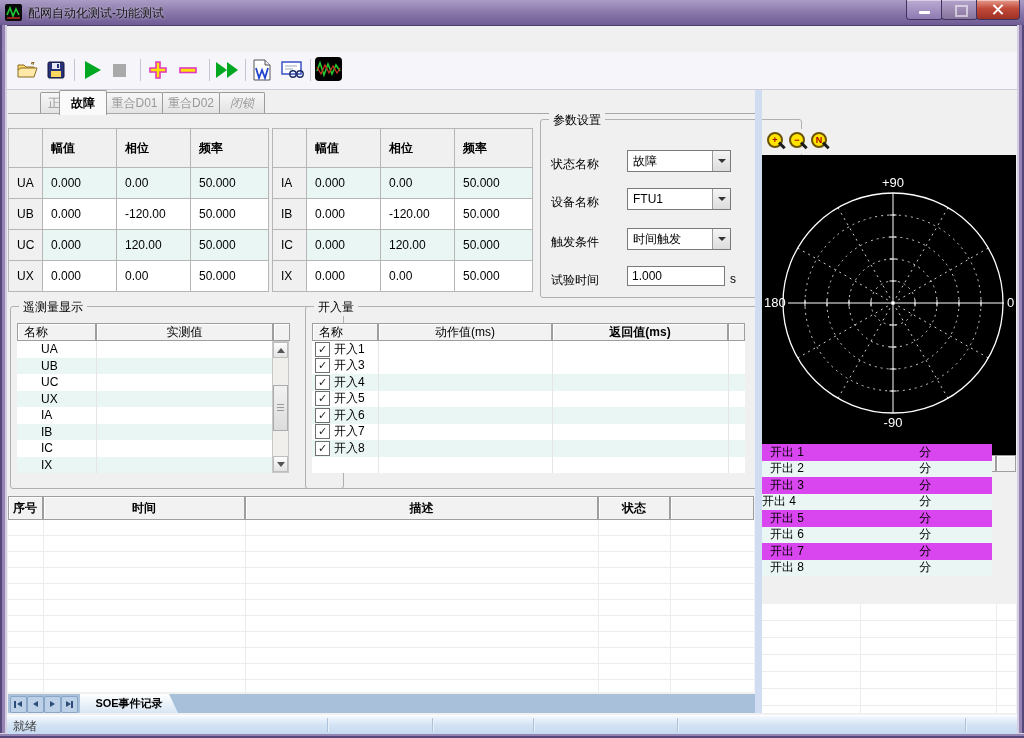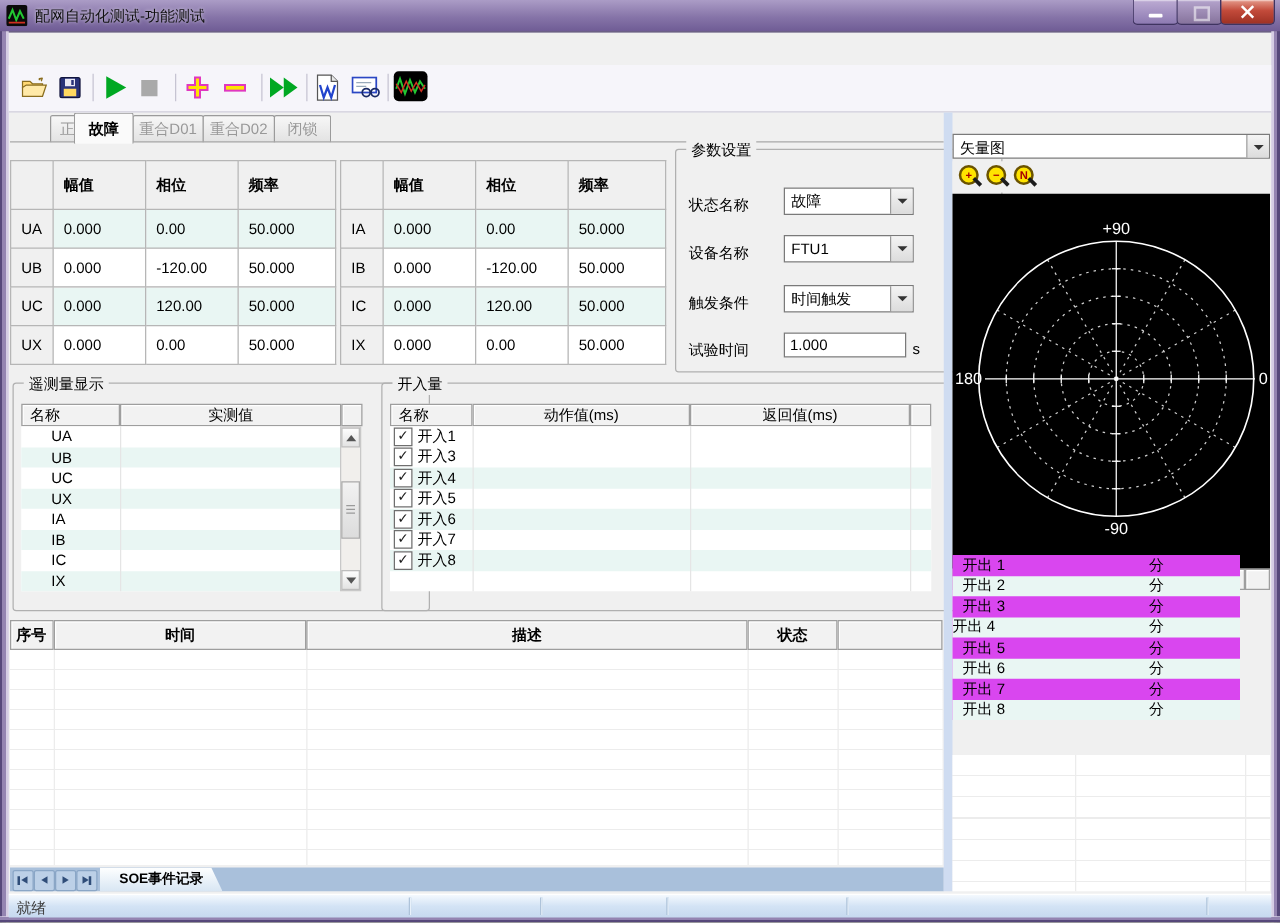--- a/index.html
+++ b/index.html
@@ -211,21 +211,21 @@
     <svg width="25" height="20" viewBox="0 0 25 20">
       <polyline points="1,12 4,4 8,16 12,5 16,15 20,6 24,12" fill="none" stroke="#22c832" stroke-width="1.6"></polyline>
       <polyline points="1,8 5,15 9,6 13,14 17,7 21,14 24,9" fill="none" stroke="#d03020" stroke-width="1.2"></polyline>
     </svg>
   </div>
 
   <div class="abs tab" style="left:8px;width:50px;margin-left:32px;">正常态</div>
   <div class="abs tab" id="tab-active" style="left:59px;width:46px;">故障</div>
   <div class="abs tab" style="left:106px;width:55px;">重合D01</div>
   <div class="abs tab" style="left:162px;width:56px;">重合D02</div>
-  <div class="abs tab" style="left:219px;width:44px;">闭锁</div>
+  <div class="abs tab" style="left:219px;width:44px;font-style:italic;">闭锁</div>
   <div class="abs" id="pageline"></div>
 
   <table class="abs grid" style="left:8px;top:128px;">
     <colgroup>
         <col style="width:34px">
         <col style="width:74px">
         <col style="width:74px">
         <col style="width:78px">
       </colgroup>
     <tbody>
@@ -360,21 +360,21 @@
     <div class="abs" id="tscroll" style="left:261px;top:34px;width:17px;height:132px;">
       <div class="sbtn" id="sb-up" style="top:0;"></div>
       <div id="sb-th"></div>
       <div class="sbtn" id="sb-dn" style="bottom:0;"></div>
     </div>
   </div>
 
   <div class="abs group" style="left:305px;top:306px;width:448px;height:181px;">
     <span class="legend">开入量</span>
     <div class="abs" style="left:6px;top:16px;width:433px;">
-      <span class="lh" style="width:66px;height:18px;line-height:16px;padding-left:6px;">名称</span><span class="lh" style="width:174px;height:18px;line-height:16px;text-align:center;">动作值(ms)</span><span class="lh" style="width:176px;height:18px;line-height:16px;text-align:center;">返回值(ms)</span><span class="lh" style="width:17px;height:18px;"></span>
+      <span class="lh" style="width:66px;height:18px;line-height:16px;padding-left:6px;">名称</span><span class="lh" style="width:174px;height:18px;line-height:16px;text-align:center;">动作值(ms)</span><span class="lh" style="width:176px;height:18px;line-height:16px;text-align:center;font-weight:bold;">返回值(ms)</span><span class="lh" style="width:17px;height:18px;"></span>
     </div>
     <div class="abs" style="left:6px;top:34px;width:433px;height:132px;background:#fff;">
       <div class="lrow" style="height:16.5px;">
           <span class="cbx"></span>
           <span>开入1</span>
         </div>
       <div class="lrow" style="height:16.5px;">
           <span class="cbx"></span>
           <span>开入3</span>
         </div>
@@ -437,24 +437,20 @@
     <span class="abs" style="left:6px;top:2px;color:#3c3c3c;">就绪</span>
     <span class="ssep" style="left:320px;"></span>
     <span class="ssep" style="left:425px;"></span>
     <span class="ssep" style="left:526px;"></span>
     <span class="ssep" style="left:670px;"></span>
     <span class="ssep" style="left:958px;"></span>
   </div>
 
   <div class="abs" id="splitter"></div>
 
-  <div class="abs combo" style="left:762px;top:107px;width:254px;box-sizing:border-box;">
-    <span>矢量图</span>
-    <span class="arrowbox"></span>
-  </div>
 
   <div class="abs" id="zoombar">
     <span class="mag" style="left:4px;">
         <span class="mcirc">+</span>
         <span class="mhandle"></span>
       </span>
     <span class="mag" style="left:26px;">
         <span class="mcirc">−</span>
         <span class="mhandle"></span>
       </span>

